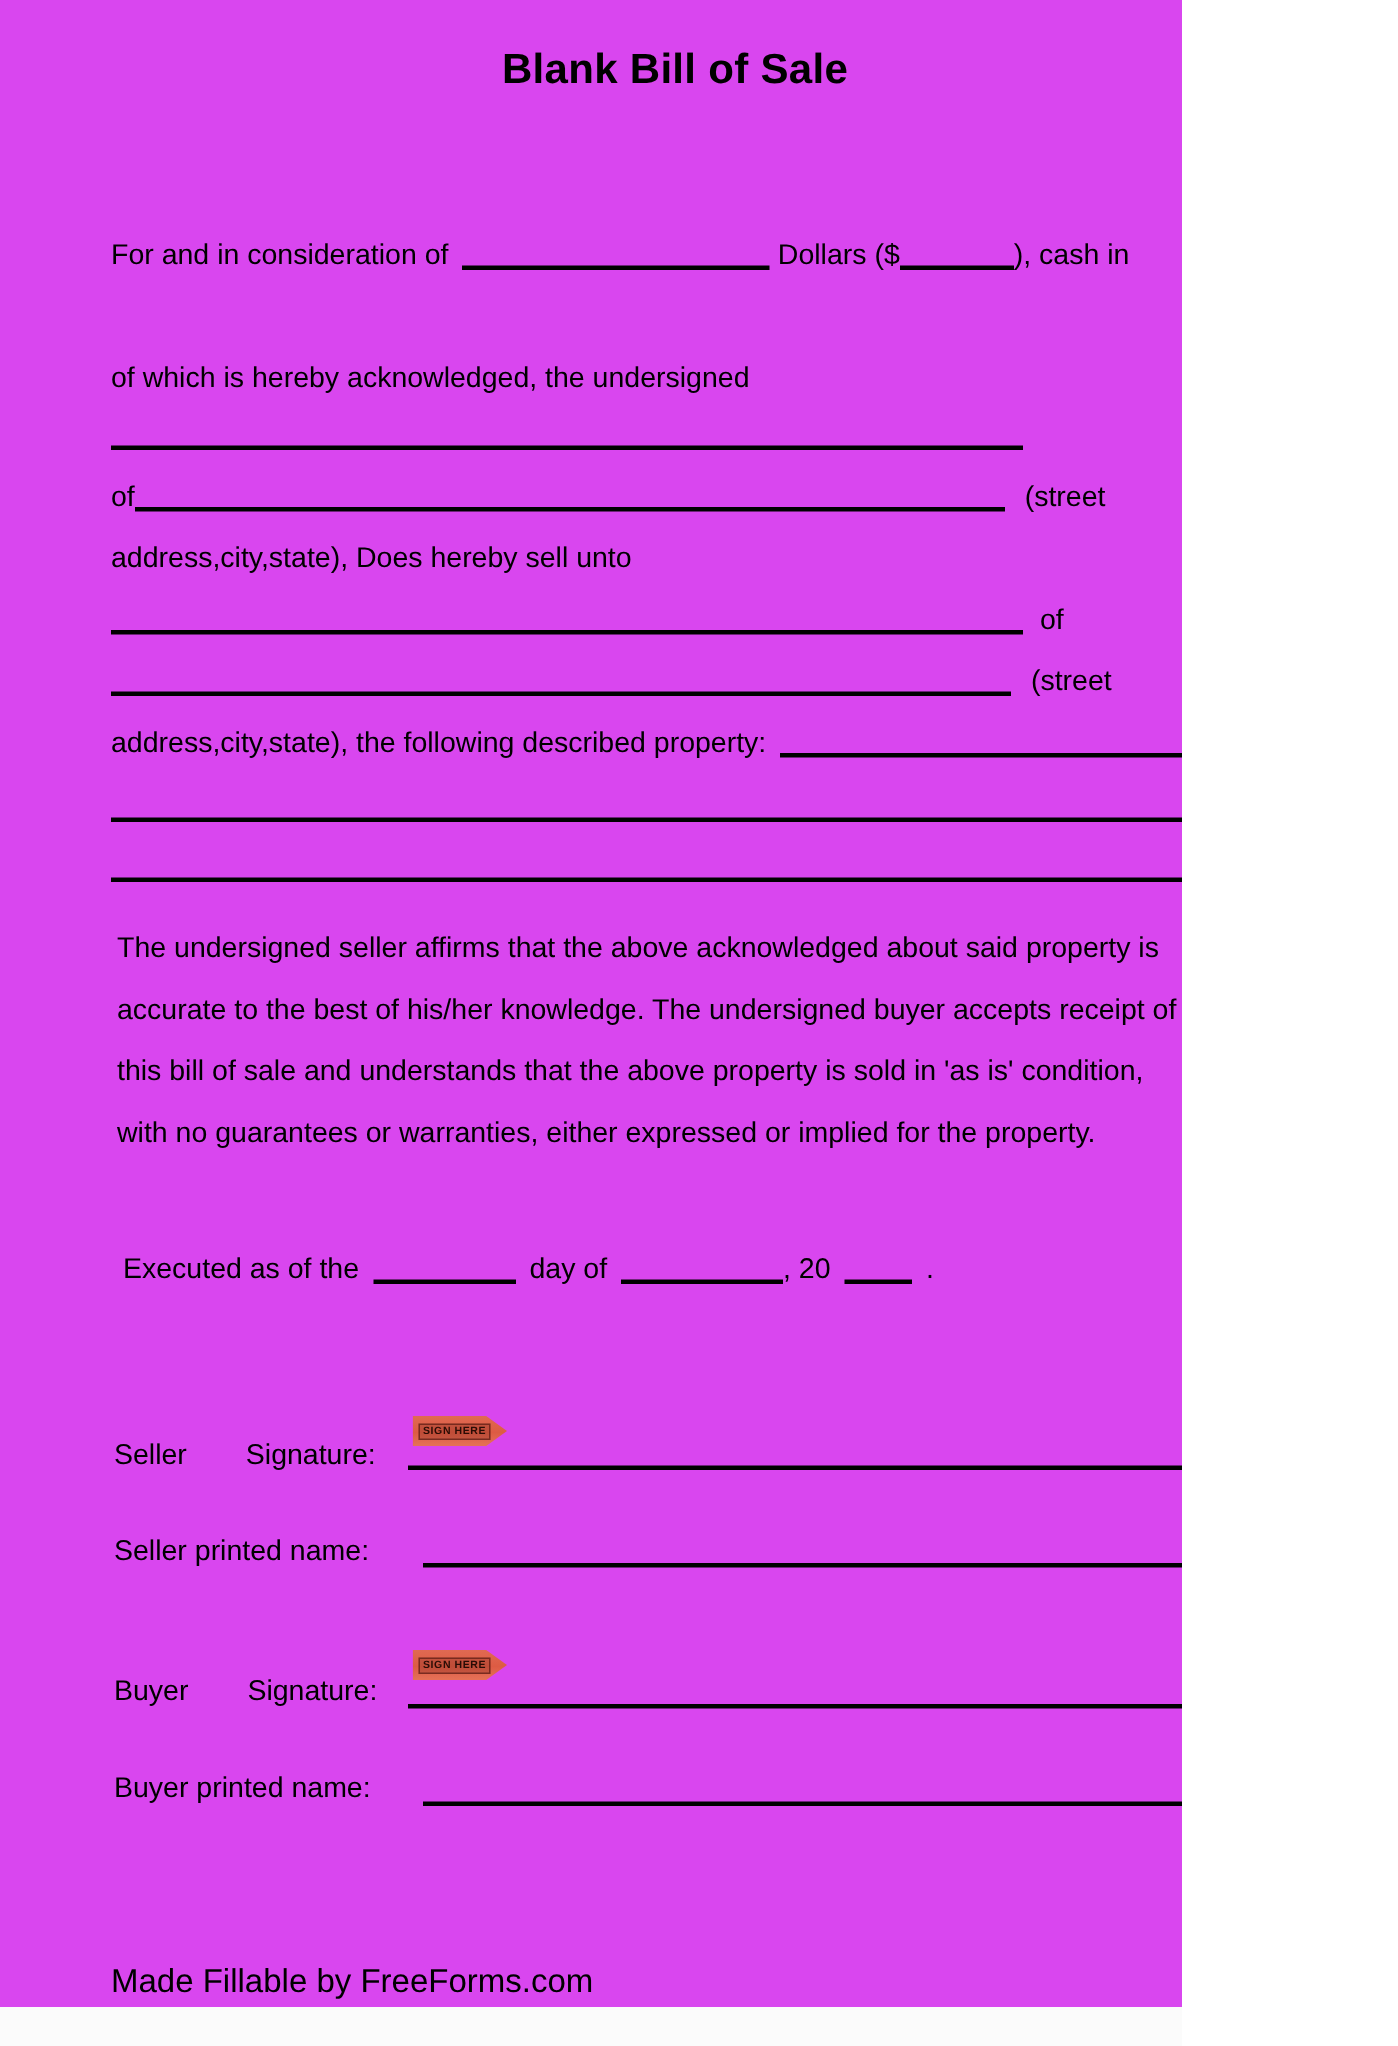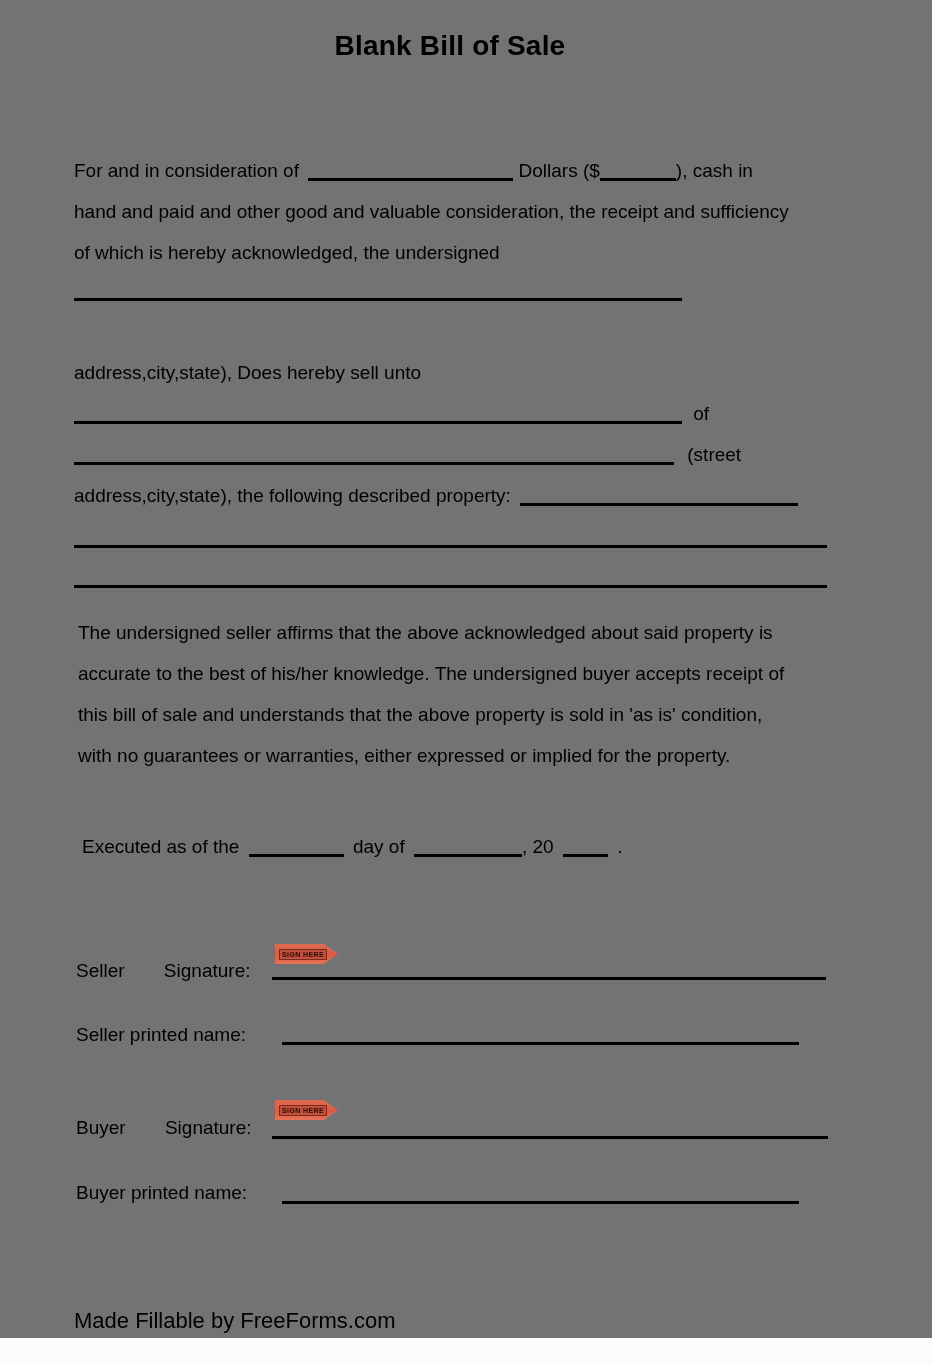--- a/index.html
+++ b/index.html
@@ -1,20 +1,20 @@
 <!DOCTYPE html>
 <html><head>
 <meta charset="utf-8">
 <style>
   html, body { margin: 0; padding: 0; background: #ffffff; }
   .page {
     position: relative;
-    width: 932px;
+    width: 788px;
     height: 1364px;
-    background: #737373;
+    background: #d946ef;
     font-family: "Liberation Sans", sans-serif;
     font-size: 19px;
     color: #000000;
     overflow: hidden;
   }
   .title {
     position: absolute;
     top: 30px;
     left: 74px;
     width: 752px;
@@ -84,27 +84,30 @@
 
 <div class="page">
 
   <div class="title">Blank Bill of Sale</div>
 
   <div class="row" style="top:158px">
     <span>For and in consideration of</span>
     <span class="blank" style="width:205px; margin-left:4px;"></span>
     <span style="margin-left:0;">Dollars ($</span><span class="blank" style="width:76px;"></span><span>), cash in</span>
   </div>
-  <div class="row" style="top:199px">hand and paid and other good and valuable consideration, the receipt and sufficiency</div>
   <div class="row" style="top:240px">of which is hereby acknowledged, the undersigned</div>
 
   <div class="row" style="top:278px">
     <span class="blank" style="width:608px;"></span>
   </div>
 
+  <div class="row" style="top:319px">
+    <span>of</span><span class="blank" style="width:580px;"></span>
+    <span style="margin-left:8px;">(street</span>
+  </div>
   <div class="row" style="top:360px">address,city,state), Does hereby sell unto</div>
 
   <div class="row" style="top:401px">
     <span class="blank" style="width:608px;"></span>
     <span style="margin-left:6px;">of</span>
   </div>
   <div class="row" style="top:442px">
     <span class="blank" style="width:600px;"></span>
     <span style="margin-left:8px;">(street</span>
   </div>

